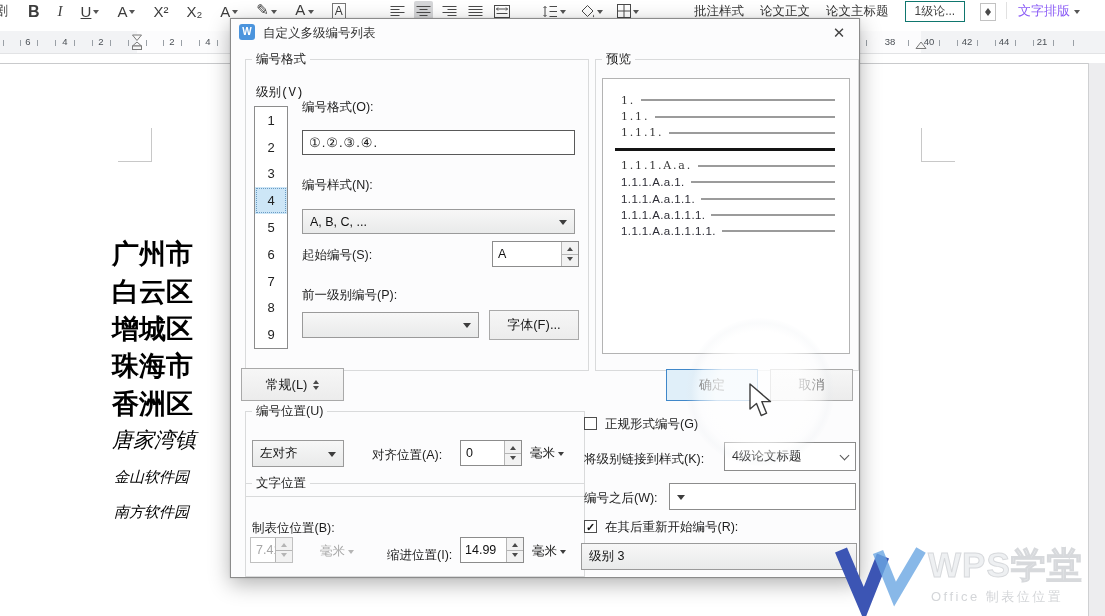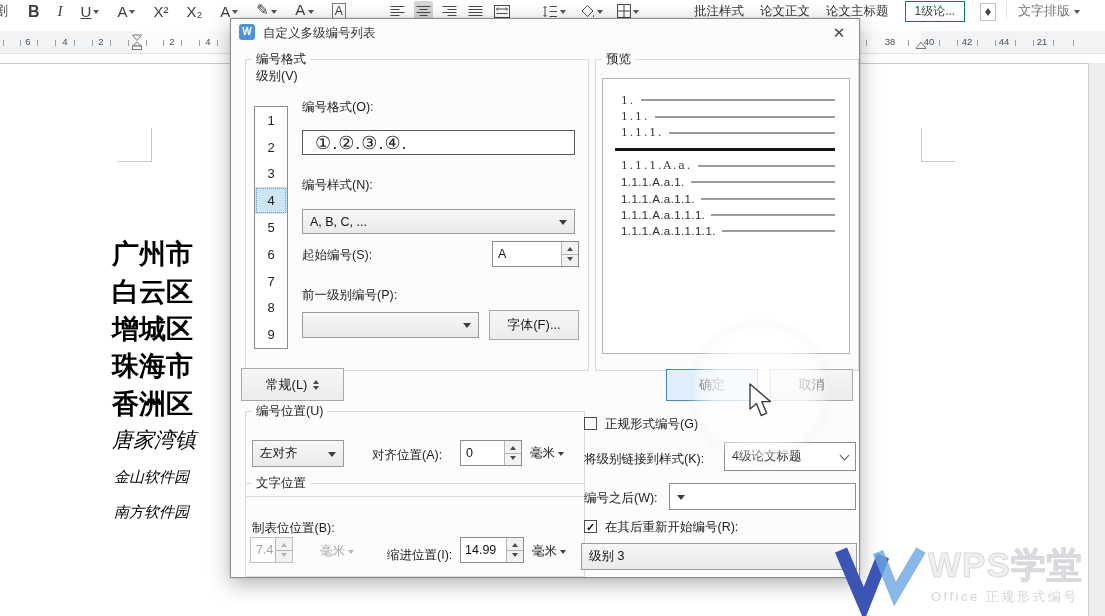--- a/index.html
+++ b/index.html
@@ -38,21 +38,21 @@
   .tb-boxed .gwrap{border:1px solid #777;padding:0 2px;}
   .tb-boxed .g{font-size:12px;}
   .cbar{width:11px;height:3px;margin-top:1px;display:block;}
   .tb-caret{width:0;height:0;border:3px solid transparent;border-top:4px solid #555;margin-top:4px;display:inline-block;}
   .style-item{white-space:nowrap;}
   .style-cell{white-space:nowrap;border:1px solid #0f766e;background:#fff;padding:1px 9px;font-size:12px;color:#444;}
   #gal-spin{position:absolute;left:980px;top:3px;width:14px;height:16px;border:1px solid #c2c2c2;
     background:#fff;display:flex;flex-direction:column;align-items:center;justify-content:space-evenly;}
   #tb-sep{position:absolute;left:1006px;top:2px;width:1px;height:17px;background:#e1e1e1;}
   #tb-textlayout{position:absolute;left:1018px;top:0;height:22px;display:flex;align-items:center;gap:4px;
-    font-size:13px;color:#737373;}
+    font-size:13px;color:#8b5cf6;}
   .tri-up{width:0;height:0;border:3px solid transparent;border-bottom:4px solid #4a4a4a;display:block;}
   .tri-down{width:0;height:0;border:3px solid transparent;border-top:4px solid #4a4a4a;display:block;}
   
   #ruler{position:absolute;left:0;top:31px;width:1105px;height:22px;background:#f2f3f5;
     border-bottom:1px solid #e2e3e5;z-index:3;}
   #ruler-active{position:absolute;left:137px;top:0;width:784px;height:22px;background:#fcfcfd;}
   .rtick{position:absolute;top:9px;width:1px;height:6px;background:#9aa0a6;}
   .rnum{position:absolute;top:5px;transform:translateX(-50%);font-size:9.5px;color:#4a4f55;}
   .rmark{position:absolute;}
   
@@ -67,21 +67,21 @@
     text-align:center;line-height:20px;}
   .grp{position:absolute;border:1px solid #d9dadb;}
   .grp-label{position:absolute;top:-9px;left:6px;background:#fcfcfd;padding:0 4px;font-size:12.5px;
     color:#1c1c1c;white-space:nowrap;}
   .lbl{position:absolute;font-size:12.5px;color:#1c1c1c;white-space:nowrap;}
   .lvbox{position:absolute;left:8px;top:46px;width:34px;height:243px;border:1px solid #8c8c8c;
     background:#fff;display:flex;flex-direction:column;box-sizing:border-box;}
   .lv{flex:1;display:flex;align-items:center;justify-content:center;font-size:13px;color:#222;}
   .lv.sel{background:#cde6f7;outline:1px dotted #6a9cc4;outline-offset:-2px;}
   .fmt-input{position:absolute;display:flex;align-items:center;background:#fff;border:1px solid #595959;
-    padding:0 12px;font-size:18px;letter-spacing:1px;color:#222;box-sizing:border-box;}
+    padding:0 6px;font-size:13px;letter-spacing:1px;color:#222;box-sizing:border-box;}
   .ddl{position:absolute;display:flex;align-items:center;background:linear-gradient(#f7f7f7,#e9eaea);
     border:1px solid #9a9a9a;padding:0 7px;box-sizing:border-box;}
   .ddl.white{background:#fff;border-color:#8c8c8c;}
   .dval{flex:1;font-size:12.5px;color:#111;white-space:nowrap;overflow:hidden;}
   .caret{width:0;height:0;border:4px solid transparent;border-top:5px solid #3d3d3d;margin-top:5px;}
   .chev{width:6px;height:6px;border-right:1.4px solid #555;border-bottom:1.4px solid #555;
     transform:rotate(45deg);margin-top:-3px;}
   .spin{position:absolute;display:flex;background:#fff;border:1px solid #8c8c8c;box-sizing:border-box;}
   .spin-val{flex:1;font-size:12.5px;color:#111;padding:0 5px;display:flex;align-items:center;overflow:hidden;}
   .spin-btns{width:16px;display:flex;flex-direction:column;border-left:1px solid #b5b5b5;}
@@ -316,21 +316,21 @@
 
   <div id="dialog">
     <div class="dlg-titlebar">
       <span class="wps-ico">W</span>
       <span class="dlg-title">自定义多级编号列表</span>
       <span class="dlg-close">✕</span>
     </div>
 
     <div class="grp" style="left:14px;top:40px;width:342px;height:310px;">
       <span class="grp-label">编号格式</span>
-      <span class="lbl" style="left:10px;top:8px;">级别(V)</span>
+      <span class="lbl" style="left:10px;top:24px;font-family:Liberation Mono, monospace;">级别(V)</span>
       <div class="lvbox">
           <div class="lv">1</div>
           <div class="lv">2</div>
           <div class="lv">3</div>
           <div class="lv sel">4</div>
           <div class="lv">5</div>
           <div class="lv">6</div>
           <div class="lv">7</div>
           <div class="lv">8</div>
           <div class="lv">9</div>
@@ -499,21 +499,21 @@
       <span class="caret"></span>
     </div>
   </div>
 
   <div id="watermark">
     <svg width="100" height="76" style="position:absolute;left:0;top:2px;">
       <path d="M8,10 L31,64 L50,16" stroke="#3c55b4" stroke-width="13" fill="none"></path>
       <path d="M45,12 L62,54 L88,10" stroke="#6aa6e2" stroke-width="11" fill="none" opacity="0.8"></path>
     </svg>
     <span id="wm-brand">WPS学堂</span>
-    <span id="wm-tagline">Office 正规形式编号</span>
+    <span id="wm-tagline">Office 制表位位置</span>
   </div>
 
   <div id="spotlight"></div>
   <div id="cursor">
     <svg width="24" height="36" viewBox="0 0 24 36">
       <polygon points="1,1 1,26 7.5,20.5 12.2,32.5 17.6,30.2 12.8,18.6 21.5,18.6" fill="#fff" stroke="#3c3c3c" stroke-width="1.4" stroke-linejoin="round"></polygon>
     </svg>
   </div>
 
 </div>

